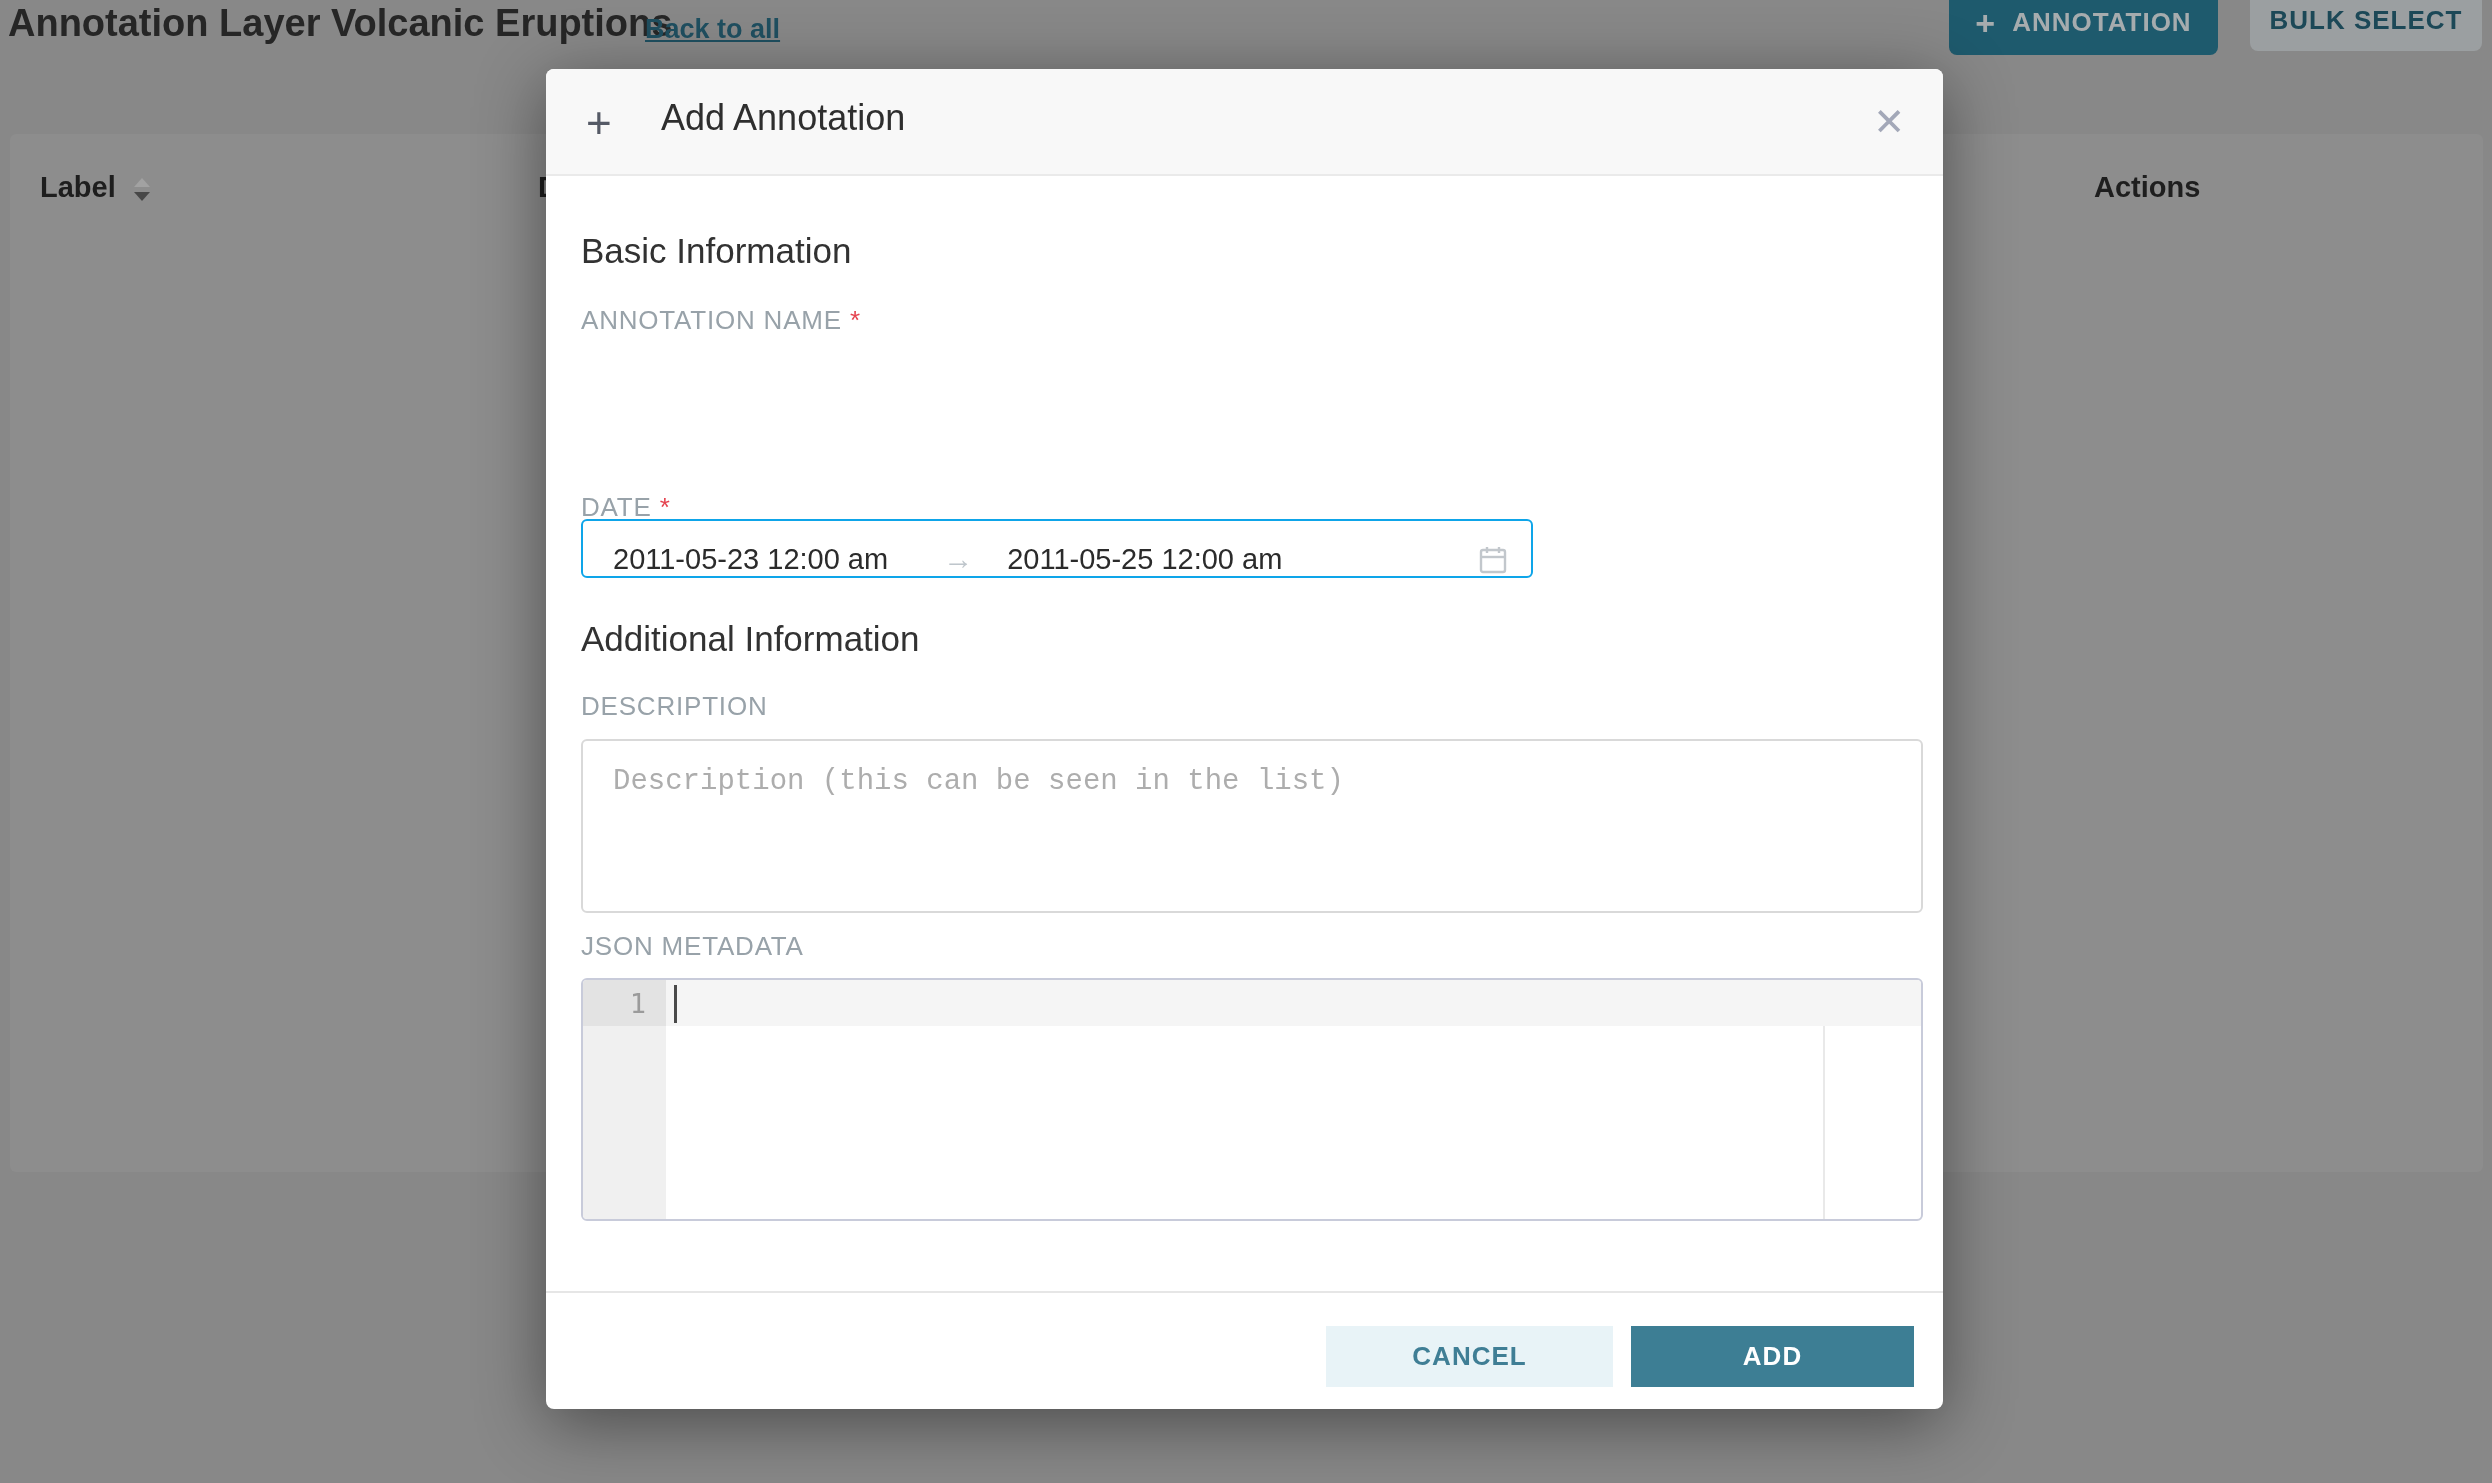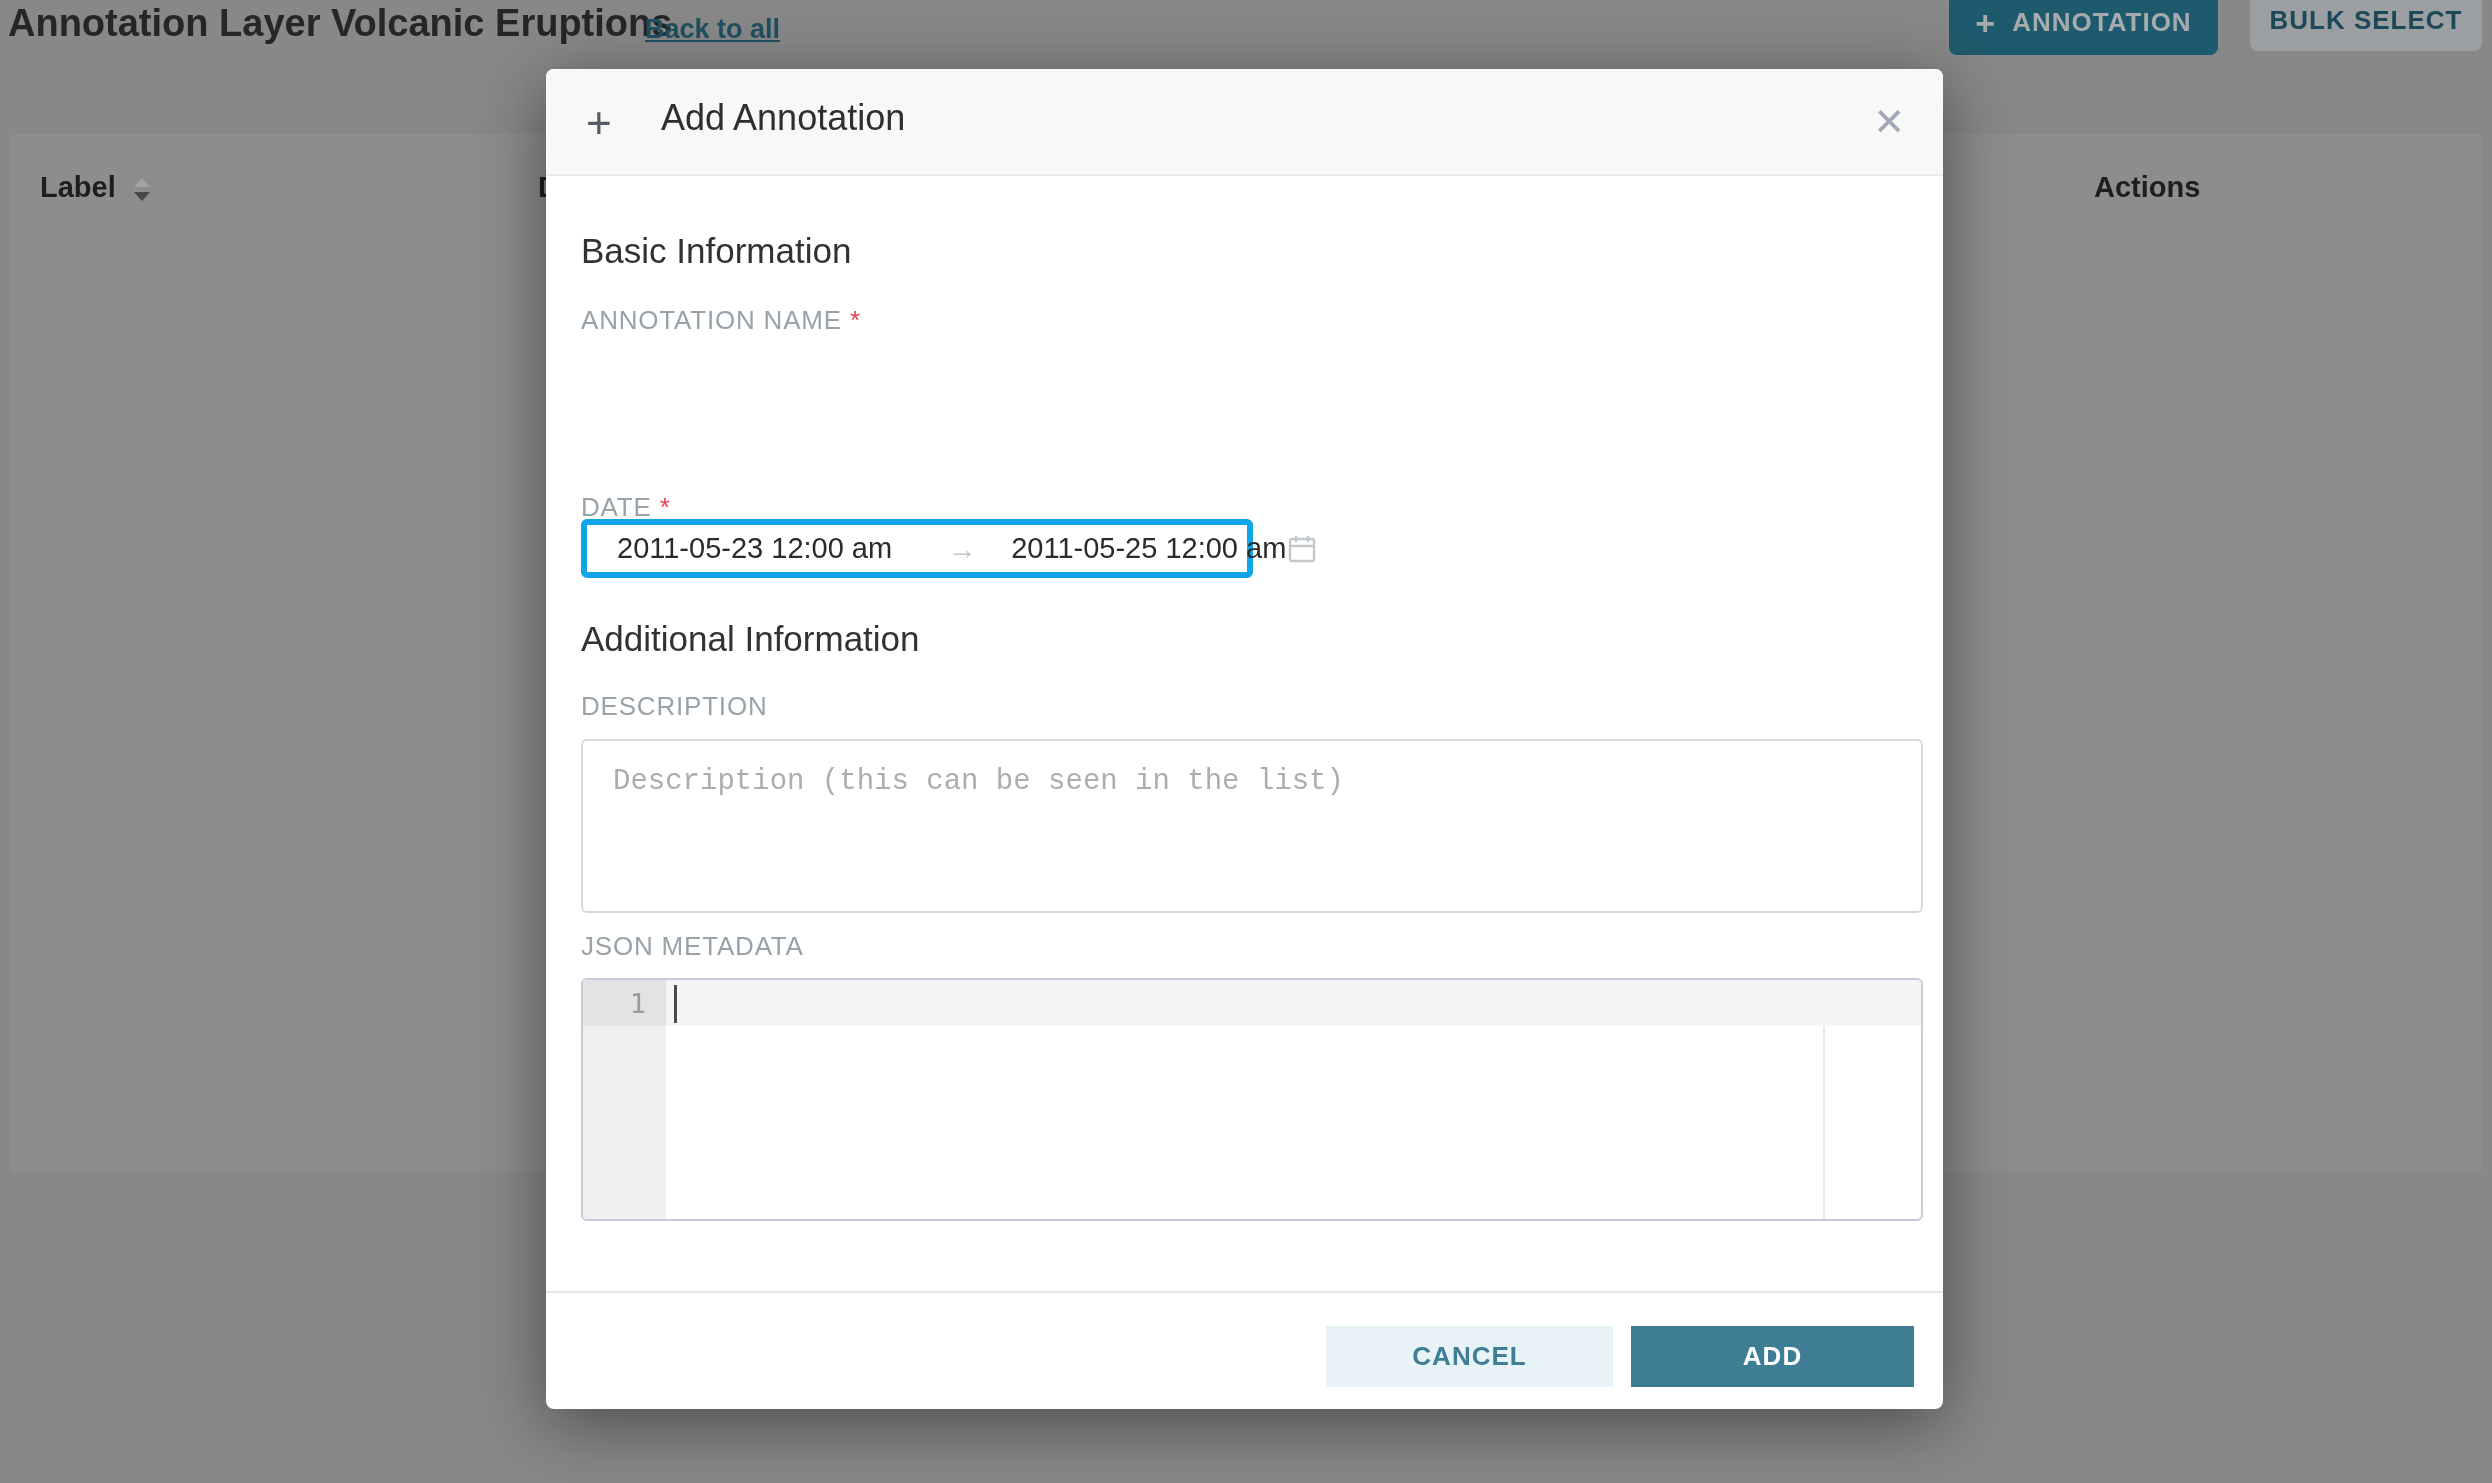--- a/index.html
+++ b/index.html
@@ -32,22 +32,22 @@
   .modal-title { position:absolute; left:99px; top:28px; font-size:36px; font-weight:500; color:#2E2E2E;margin-left:16px; }
   .modal-close { position:absolute; right:38px; top:26px; font-size:38px; color:#A3A8B8; cursor:pointer; line-height:55px; }
 
   .section-heading { position:absolute; left:35px; font-size:35px; font-weight:500; color:#323232; }
   .field-label { position:absolute; left:35px; font-size:26px; color:#98A2A9; letter-spacing:0.8px; }
   .req { color:#E5434F; margin-left:8px; }
 
   .name-input { position:absolute; left:35px; top:285px; width:869px; height:69px; border:3px solid #2264D1; border-radius:8px;
     font-family:"Liberation Sans", sans-serif; font-size:31px; color:#2B2B2B; padding:0 0 0 34px; outline:none; background:#fff; }
 
-  .date-box { position:absolute; left:35px; top:450px; width:672px; height:59px; border:6px solid #0ea5e9; border-radius:6px;
-    display:flex; align-items:center; background:#fff; cursor:pointer; }
+  .date-box { position:absolute; left:35px; top:450px; width:952px; height:59px; border:2px solid #0ea5e9; border-radius:6px;
+    display:flex; align-items:flex-end; background:#fff; cursor:pointer; }
   .date-val { font-size:29px; color:#2B2B2B; white-space:nowrap; }
   .date-start { margin-left:30px; }
   .date-arrow { color:#BFC6CC; font-size:30px; margin:0 34px 0 55px; }
   .date-cal { margin-left:auto; margin-right:22px; display:flex; align-items:center; color:#C2C7CC; }
 
   .desc-area { position:absolute; left:35px; top:670px; width:1342px; height:174px; border:2px solid #D9D9D9; border-radius:6px;
     font-family:Liberation Mono, monospace; font-size:29px; color:#2B2B2B; padding:24px 30px; resize:none; outline:none; background:#fff; }
   .desc-area::placeholder { color:#ADADAD; }
 
   .json-editor { position:absolute; left:35px; top:909px; width:1342px; height:243px; border:2px solid #C8CBDA; border-radius:6px;

